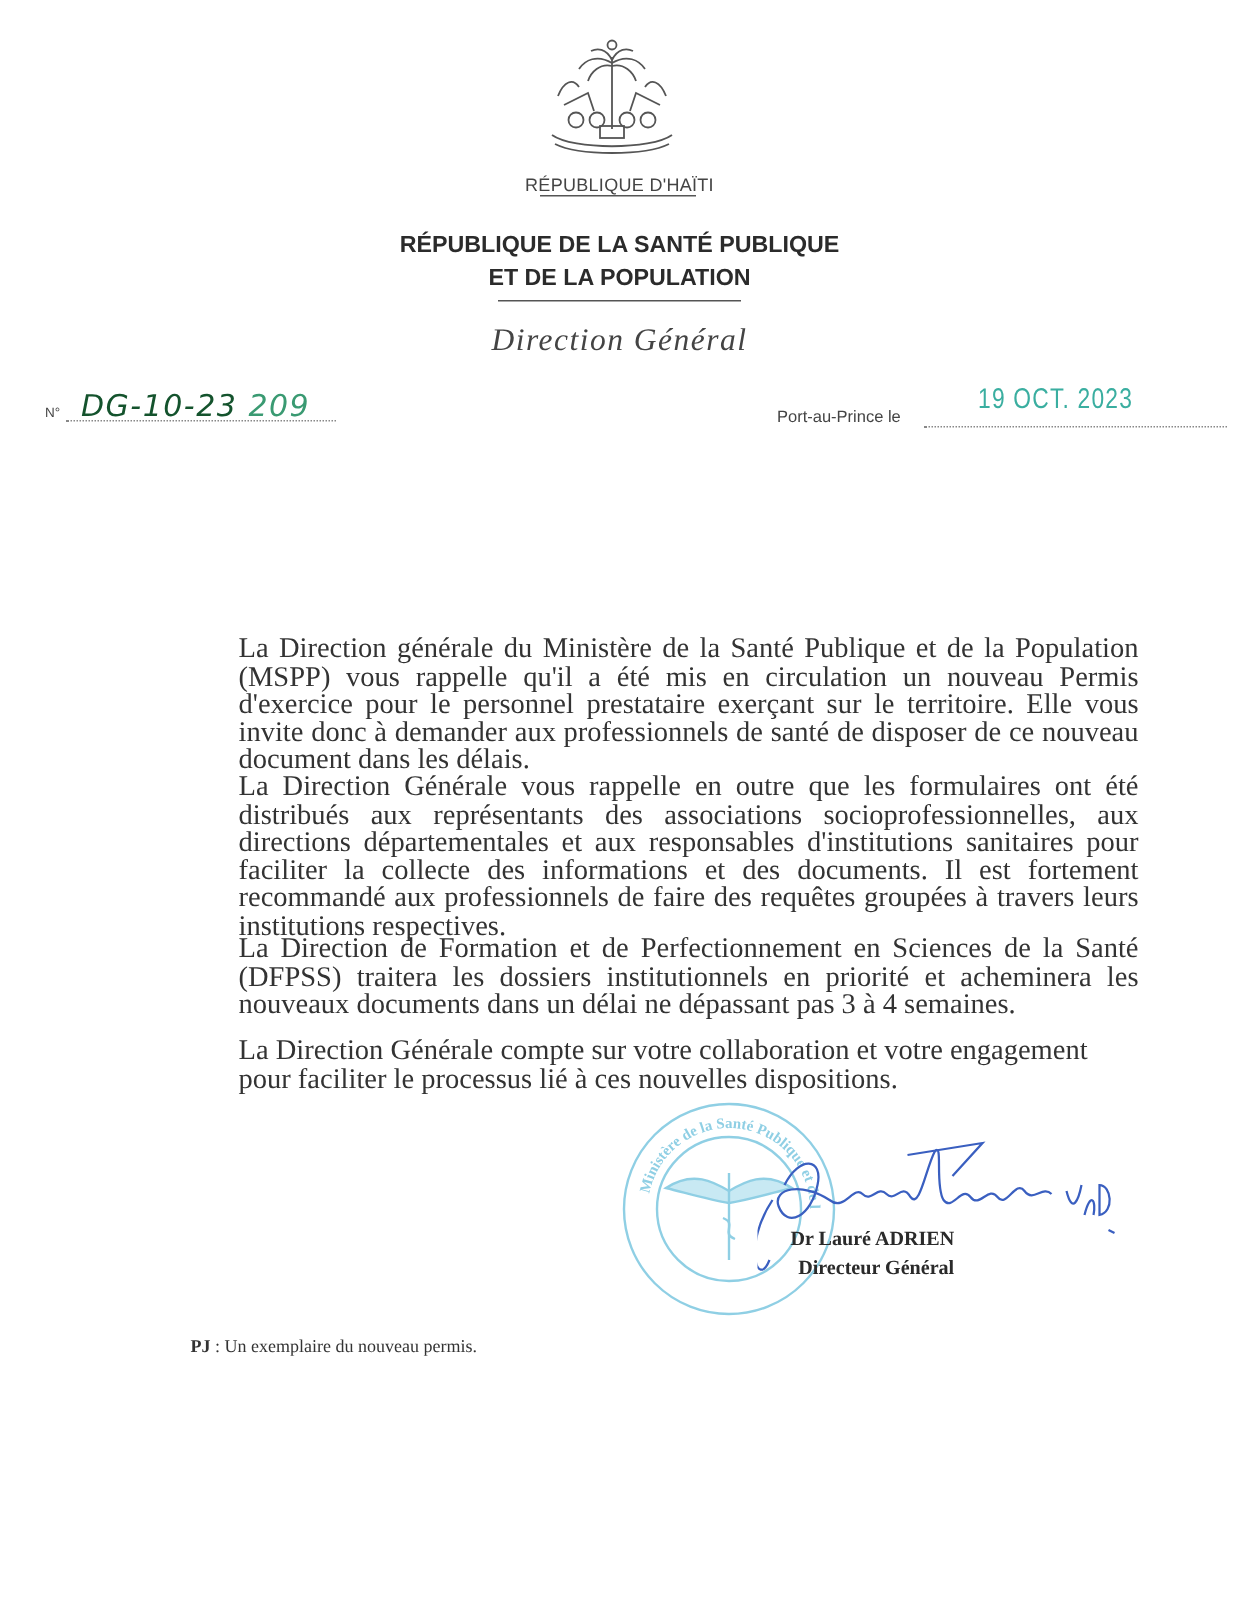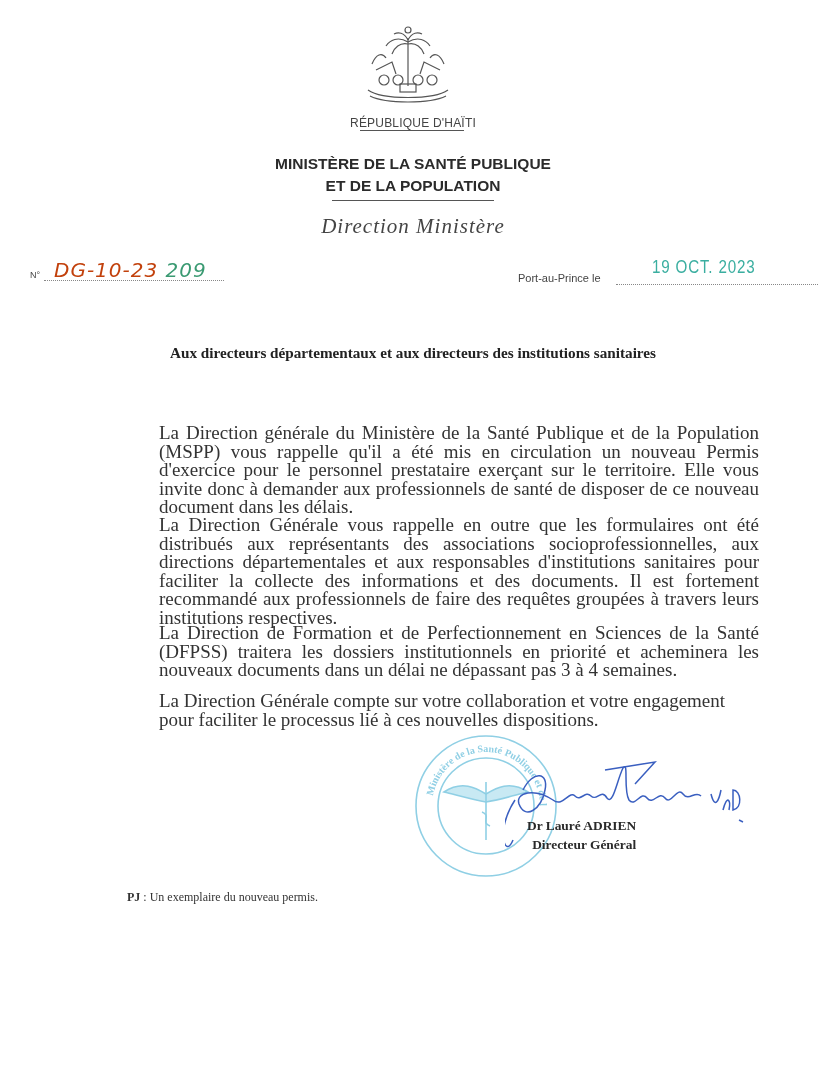--- a/index.html
+++ b/index.html
@@ -20,21 +20,21 @@
     }
     .rule2 { left: 332px; top: 200px; width: 162px; height: 1px; background: #555; }
     .direction {
       left: 0; width: 826px; top: 214px; text-align: center;
       font-family: "Liberation Serif", serif; font-style: italic; font-size: 21px; color: #444; letter-spacing: 1px;
     }
     .ref-row { left: 30px; top: 258px; width: 250px; height: 30px; }
     .ref-label { position: absolute; left: 0; top: 12px; font-family: "Liberation Sans", sans-serif; font-size: 9px; color: #444; }
     .ref-dots { position: absolute; left: 14px; top: 22px; width: 180px; border-bottom: 1px dotted #888; }
     .ref-value { position: absolute; left: 24px; top: 0px; font-family: "DejaVu Sans", sans-serif; font-style: italic; font-size: 20px; letter-spacing: 1px; }
-    .ref-a { color: #c2410c; text-align: right; }
+    .ref-a { color: #14532d; text-align: right; }
     .ref-b { color: #3a9a72; }
     .date-row { left: 482px; top: 256px; width: 300px; height: 32px; margin-left: 36px; }
     .date-label { position: absolute; left: 0; top: 16px; font-family: "Liberation Sans", sans-serif; font-size: 11px; color: #444; }
     .date-dots { position: absolute; left: 98px; top: 28px; width: 202px; border-bottom: 1px dotted #888; }
     .date-value { position: absolute; left: 134px; top: 0; font-family: "Liberation Sans Narrow", "Liberation Sans", sans-serif; font-size: 19px; color: #3aaea0; transform: scaleX(0.8); transform-origin: left; letter-spacing: 1px; }
     .memo-head {
       left: 110px; width: 606px; top: 344px; text-align: center;
       font-weight: bold; font-size: 15.2px; line-height: 18.5px; color: #222;
     }
     .para {
@@ -69,41 +69,40 @@
       <path d="M8 72 C24 80, 68 80, 84 72"></path>
       <rect x="38" y="60" width="16" height="8"></rect>
     </g>
   </svg>
 </div>
 
 <div class="abs republic">RÉPUBLIQUE D'HAÏTI</div>
 <div class="abs rule1"></div>
 
 <div class="abs ministry">
-  <div>MINISTÈRE DE LA SANTÉ PUBLIQUE</div>
+  <div>RÉPUBLIQUE DE LA SANTÉ PUBLIQUE</div>
   <div>ET DE LA POPULATION</div>
 </div>
 <div class="abs rule2"></div>
 
-<div class="abs direction">Direction Ministère</div>
+<div class="abs direction">Direction Général</div>
 
 <div class="abs ref-row">
   <span class="ref-label">N°</span>
   <span class="ref-dots"></span>
   <span class="ref-value"><span class="ref-a">DG-10-23</span> <span class="ref-b">209</span></span>
 </div>
 
 <div class="abs date-row">
   <span class="date-label">Port-au-Prince le</span>
   <span class="date-dots"></span>
   <span class="date-value">19 OCT. 2023</span>
 </div>
 
 <div class="abs memo-head">
-  <div>Aux directeurs départementaux et aux directeurs des institutions sanitaires</div>
 </div>
 
 <div class="abs para p1">La Direction générale du Ministère de la Santé Publique et de la Population (MSPP) vous rappelle qu'il a été mis en circulation un nouveau Permis d'exercice pour le personnel prestataire exerçant sur le territoire. Elle vous invite donc à demander aux professionnels de santé de disposer de ce nouveau document dans les délais.</div>
 <div class="abs para p2">La Direction Générale vous rappelle en outre que les formulaires ont été distribués aux représentants des associations socioprofessionnelles, aux directions départementales et aux responsables d'institutions sanitaires pour faciliter la collecte des informations et des documents. Il est fortement recommandé aux professionnels de faire des requêtes groupées à travers leurs institutions respectives.</div>
 <div class="abs para p3">La Direction de Formation et de Perfectionnement en Sciences de la Santé (DFPSS) traitera les dossiers institutionnels en priorité et acheminera les nouveaux documents dans un délai ne dépassant pas 3 à 4 semaines.</div>
 <div class="abs para p4">La Direction Générale compte sur votre collaboration et votre engagement pour faciliter le processus lié à ces nouvelles dispositions.</div>
 
 <div class="abs stamp">
   <svg width="148" height="148" viewBox="0 0 148 148">
     <defs>

